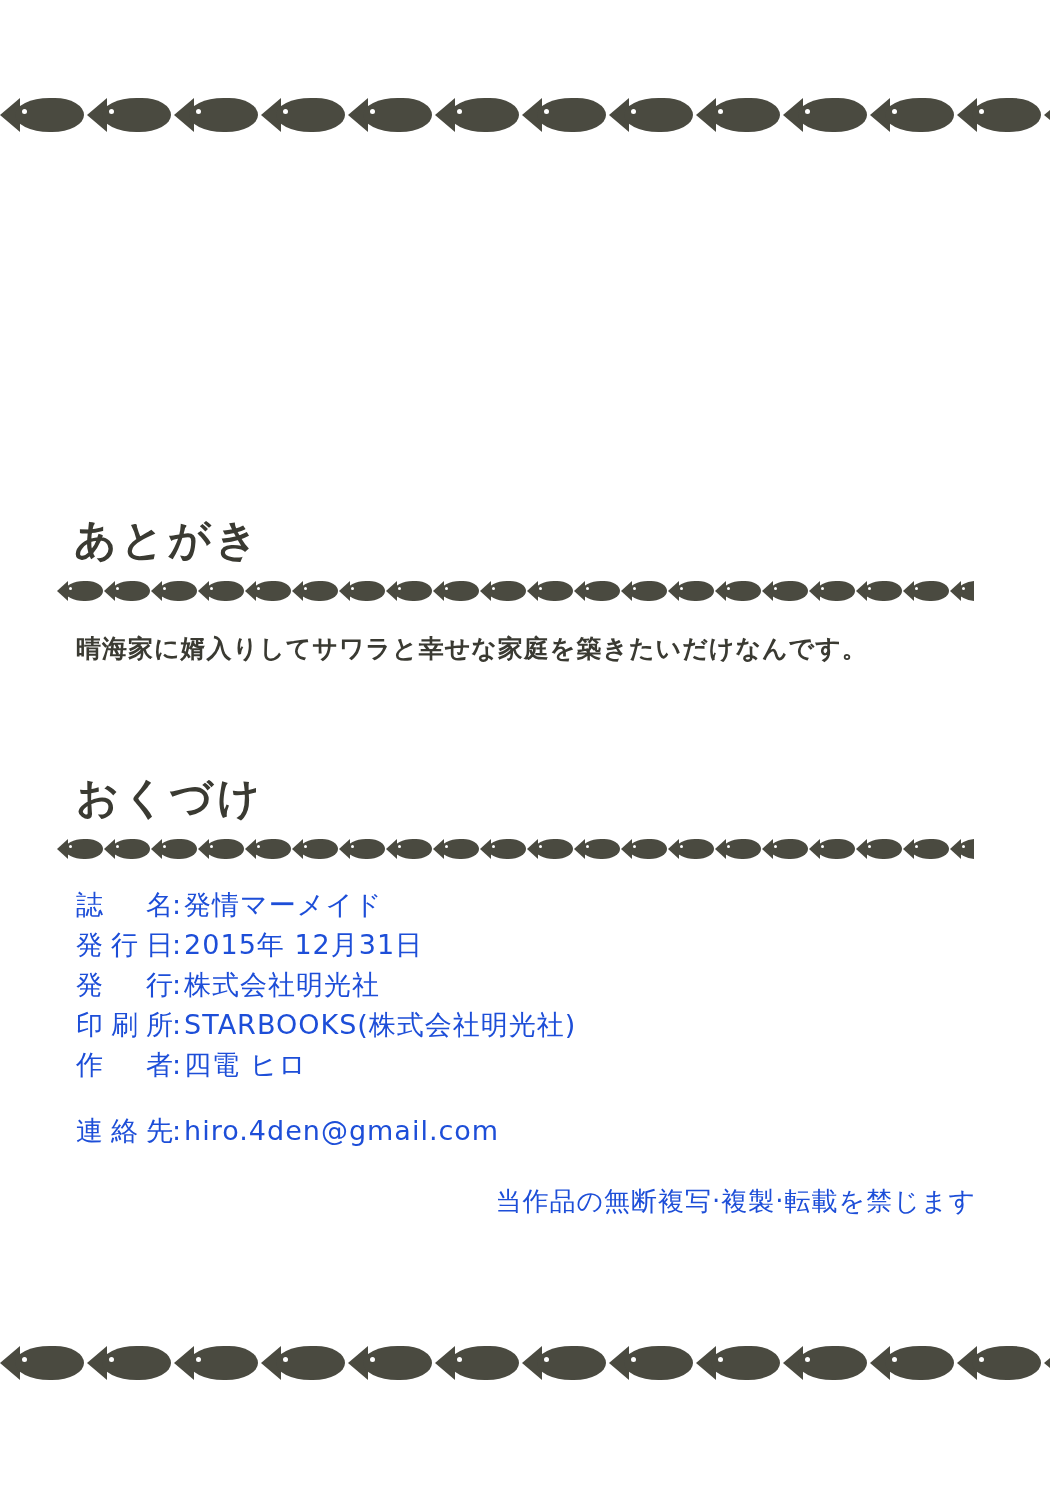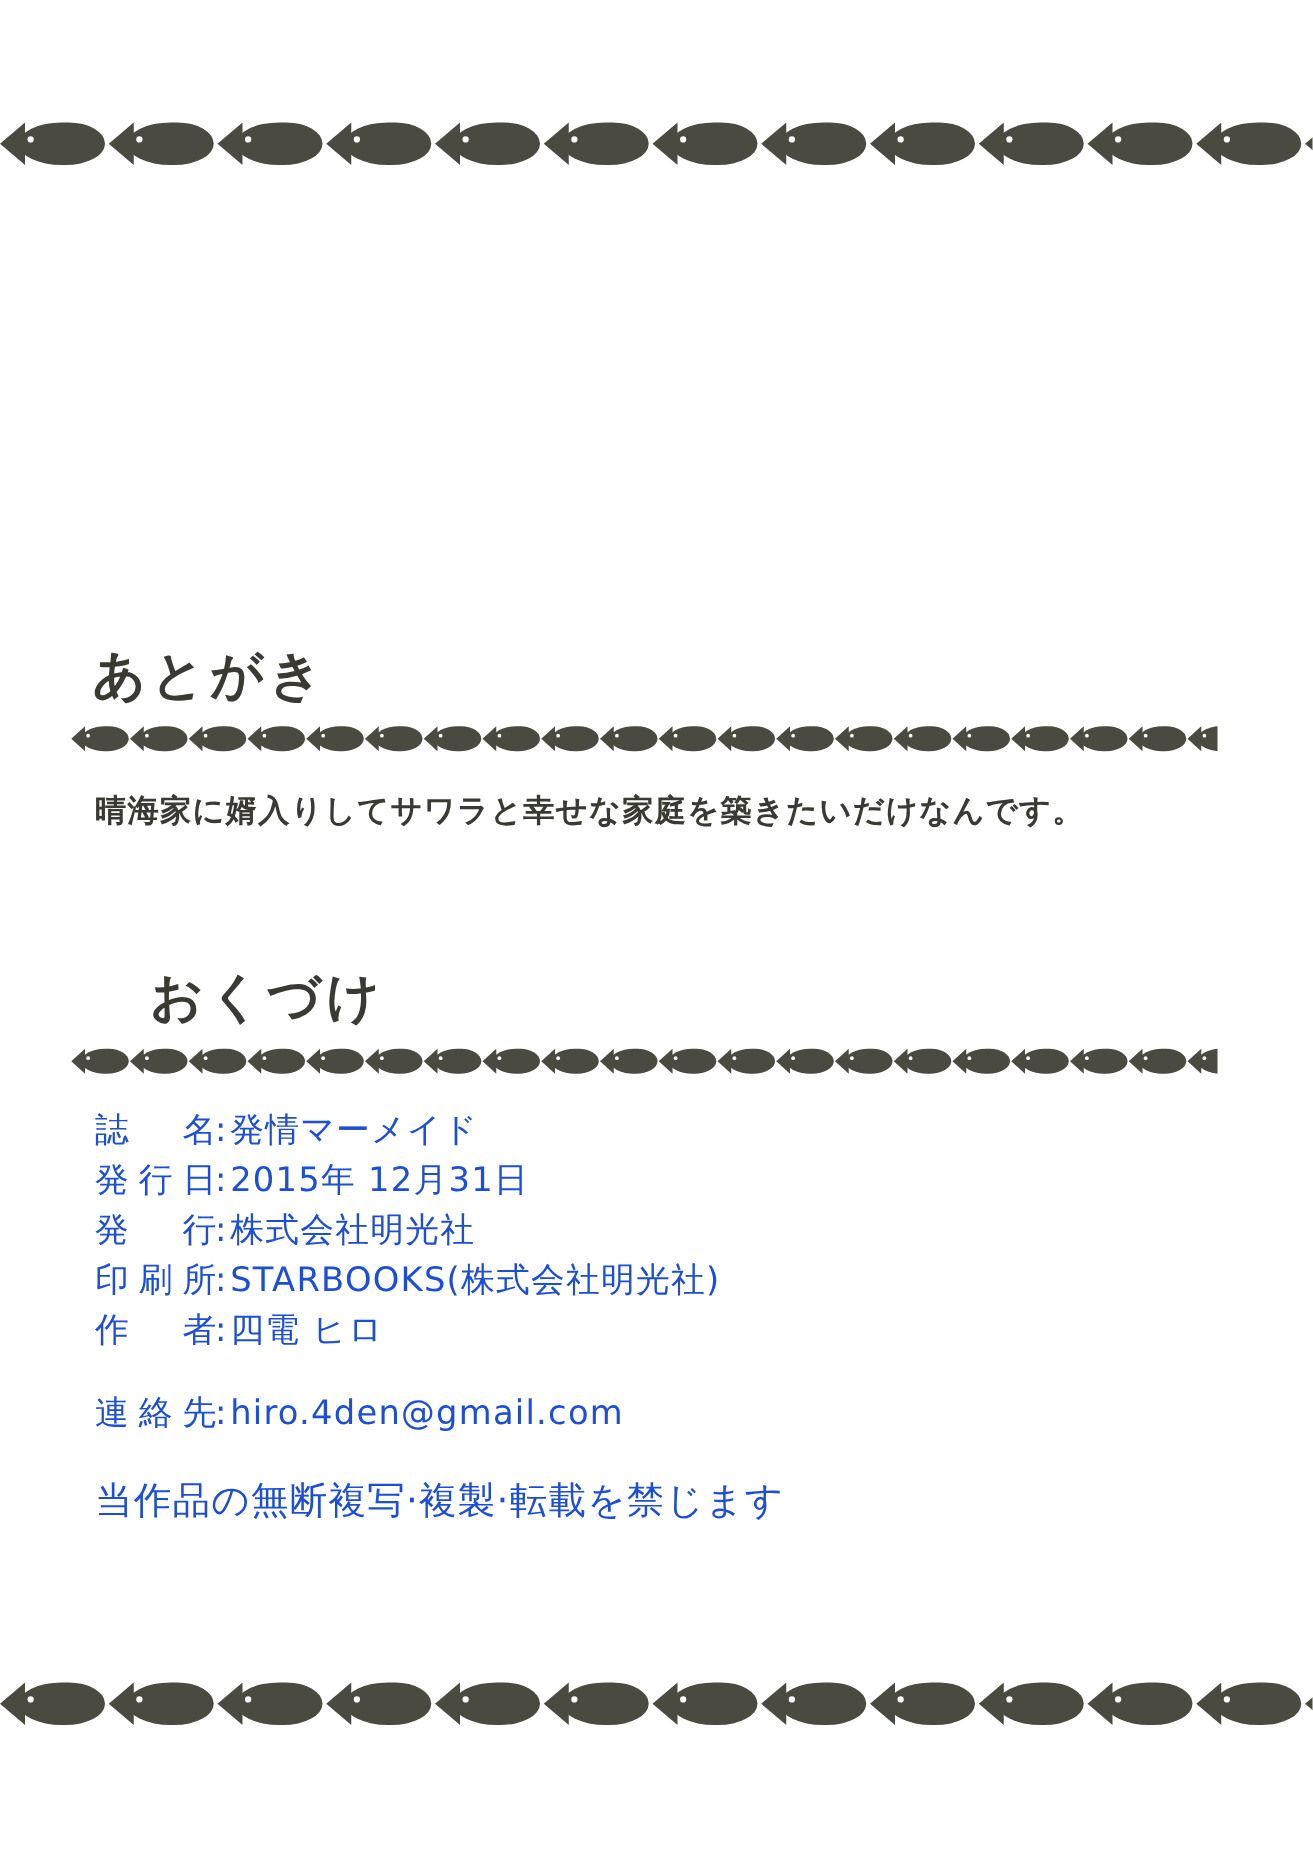--- a/index.html
+++ b/index.html
@@ -115,21 +115,21 @@
 
   
   .heading {
     position: absolute;
     font-weight: bold;
     font-size: 42px;
     letter-spacing: 4px;
     color: #3a3a32;
   }
   #atogaki-heading { left: 74px; top: 512px; }
-  #okuzuke-heading { left: 76px; top: 770px; margin-left: 44px; }
+  #okuzuke-heading { left: 76px; top: 770px; }
 
   .body-line {
     position: absolute;
     font-size: 25px;
     font-weight: bold;
     letter-spacing: 1px;
     color: #3a3a32;
     white-space: nowrap;
   }
   #atogaki-text { left: 76px; top: 632px; }
@@ -155,21 +155,22 @@
   }
   .colophon .sep {
     display: inline-block;
     margin-right: 2px;
   }
   .contact-row {
     margin-top: 26px;
   }
   .notice-row {
     margin-top: 30px;
-    font-size: 30px;
+    font-size: 26px;
+    text-align: right;
   }
 </style>
 </head>
 <body>
 
 <div class="page">
 
   <div class="fish-strip big" id="fish-top">
       <span class="fish">
         <span class="tail"></span>

